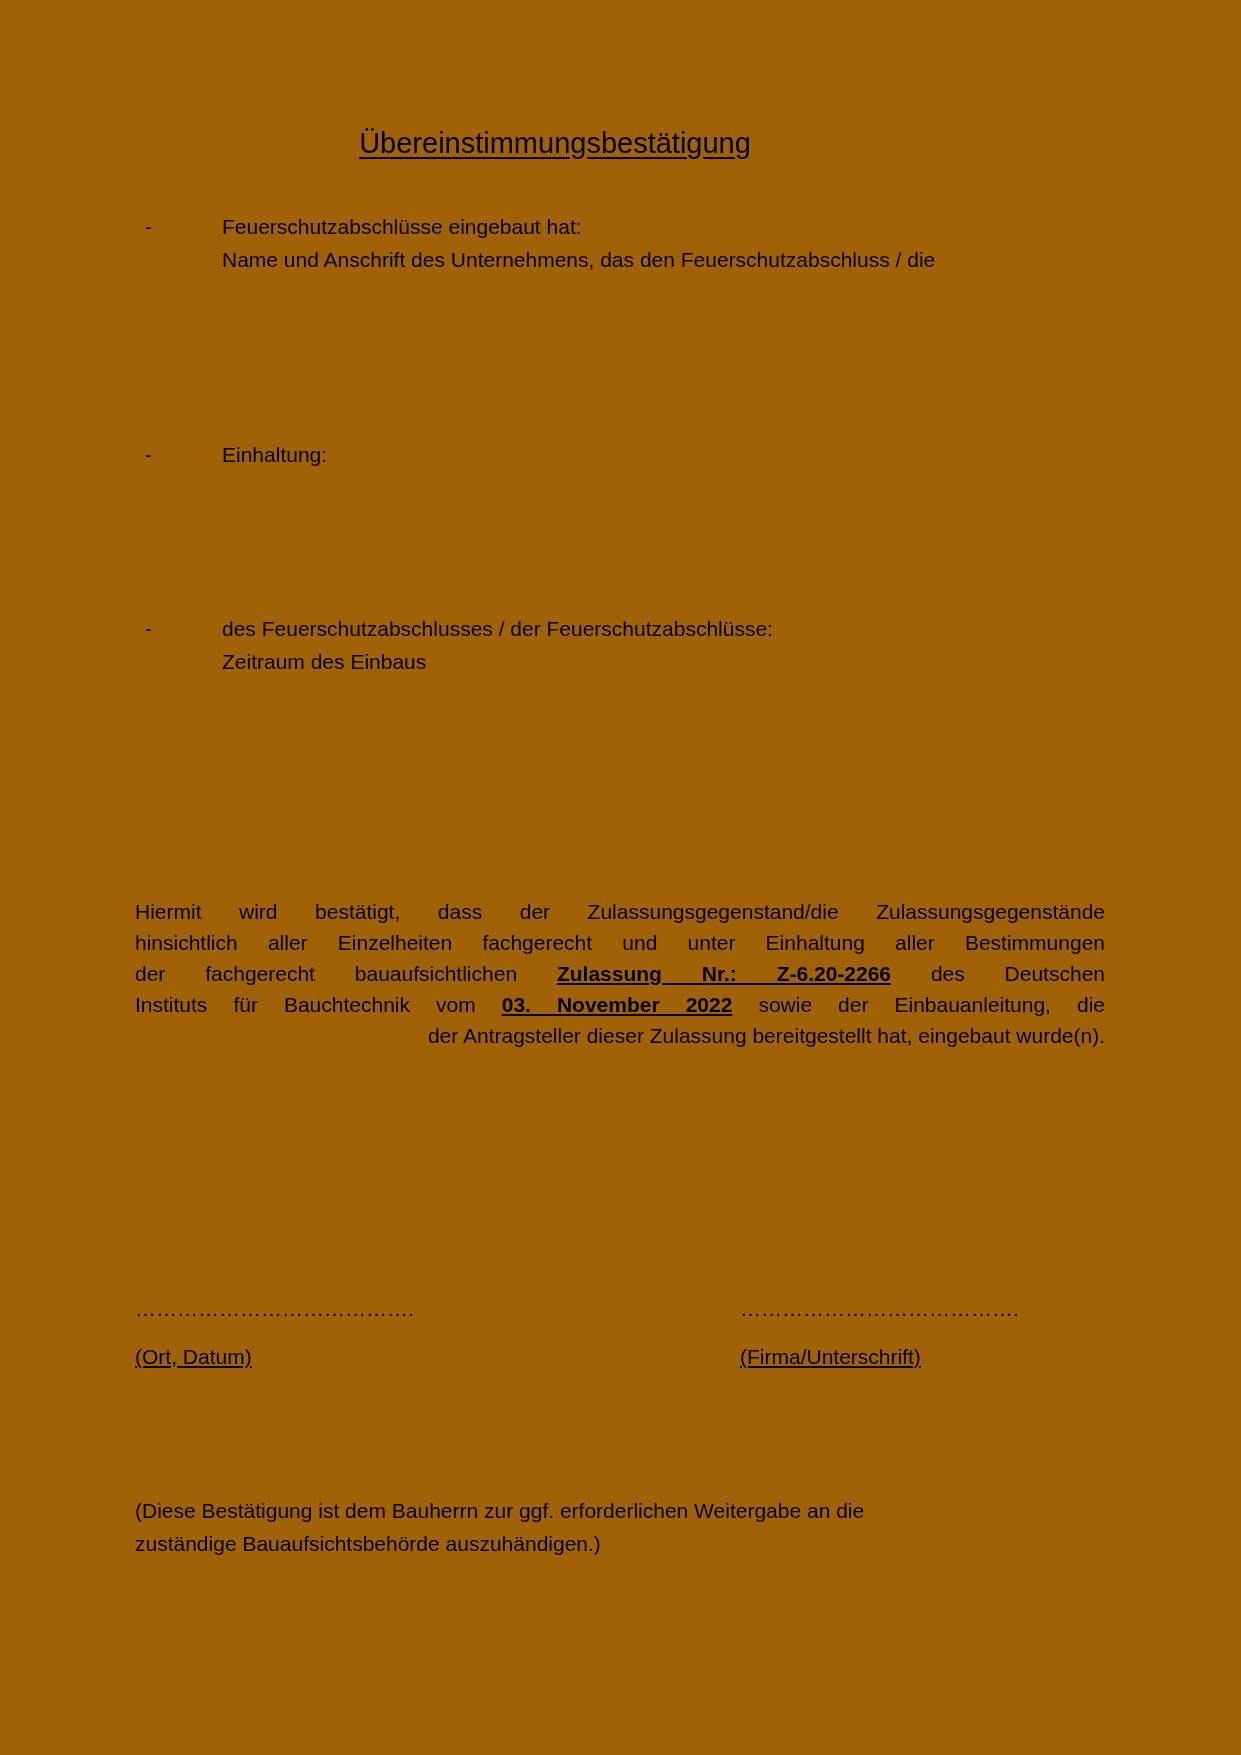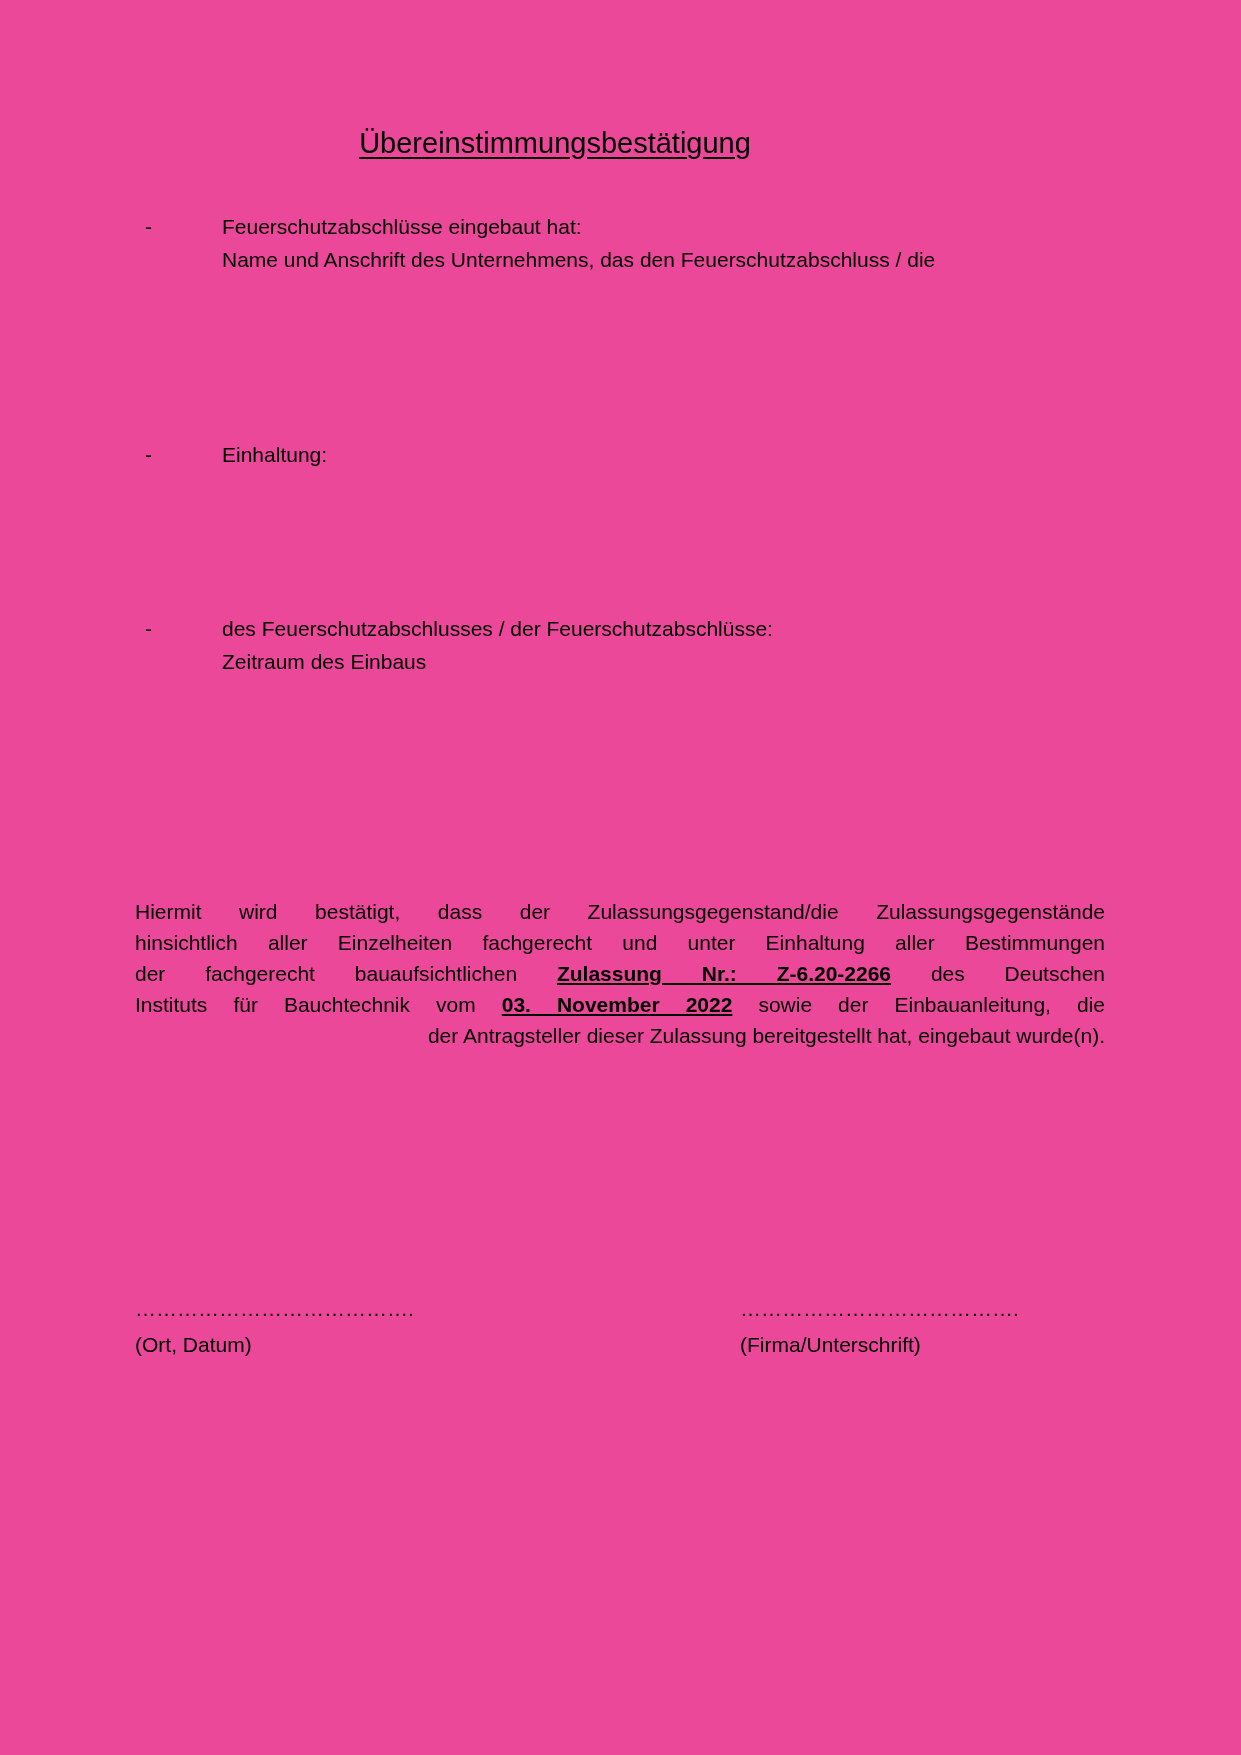--- a/index.html
+++ b/index.html
@@ -1,20 +1,20 @@
 <!DOCTYPE html>
 <html><head>
 <meta charset="utf-8">
 <style>
   html, body { margin: 0; padding: 0; background: #ffffff; }
   .page {
     position: relative;
     width: 1241px;
     height: 1755px;
-    background: #ec4899;
+    background: #a16207;
     color: #000000;
     font-family: "Liberation Sans", sans-serif;
     font-size: 21px;
     overflow: hidden;
   }
   .doc-title {
     position: absolute;
     top: 127px;
     left: 0;
     width: 1110px;
@@ -42,21 +42,21 @@
   .jline-end { text-align: right; }
   .b { font-weight: bold; text-decoration: underline; }
   .sig {
     position: absolute;
     top: 1296px;
     line-height: 26px;
   }
   .sig-left  { left: 135px; }
   .sig-right { left: 740px; }
   .sig .dots { letter-spacing: 0; white-space: nowrap; }
-  .sig .label { margin-top: 8px; line-height: 30px; }
+  .sig .label { margin-top: 20px; line-height: 30px; text-decoration: underline; }
   .note {
     position: absolute;
     left: 135px;
     top: 1494px;
     line-height: 33px;
     max-width: 1000px;
   }
 </style>
 </head>
 <body>
@@ -99,14 +99,18 @@
   <div class="sig sig-left">
     <div class="dots">………………………………….</div>
     <div class="label">(Ort, Datum)</div>
   </div>
 
   <div class="sig sig-right">
     <div class="dots">………………………………….</div>
     <div class="label">(Firma/Unterschrift)</div>
   </div>
 
+  <div class="note">
+    <div>(Diese Bestätigung ist dem Bauherrn zur ggf. erforderlichen Weitergabe an die</div>
+    <div>zuständige Bauaufsichtsbehörde auszuhändigen.)</div>
+  </div>
 
 </div>
 
 </body></html>

